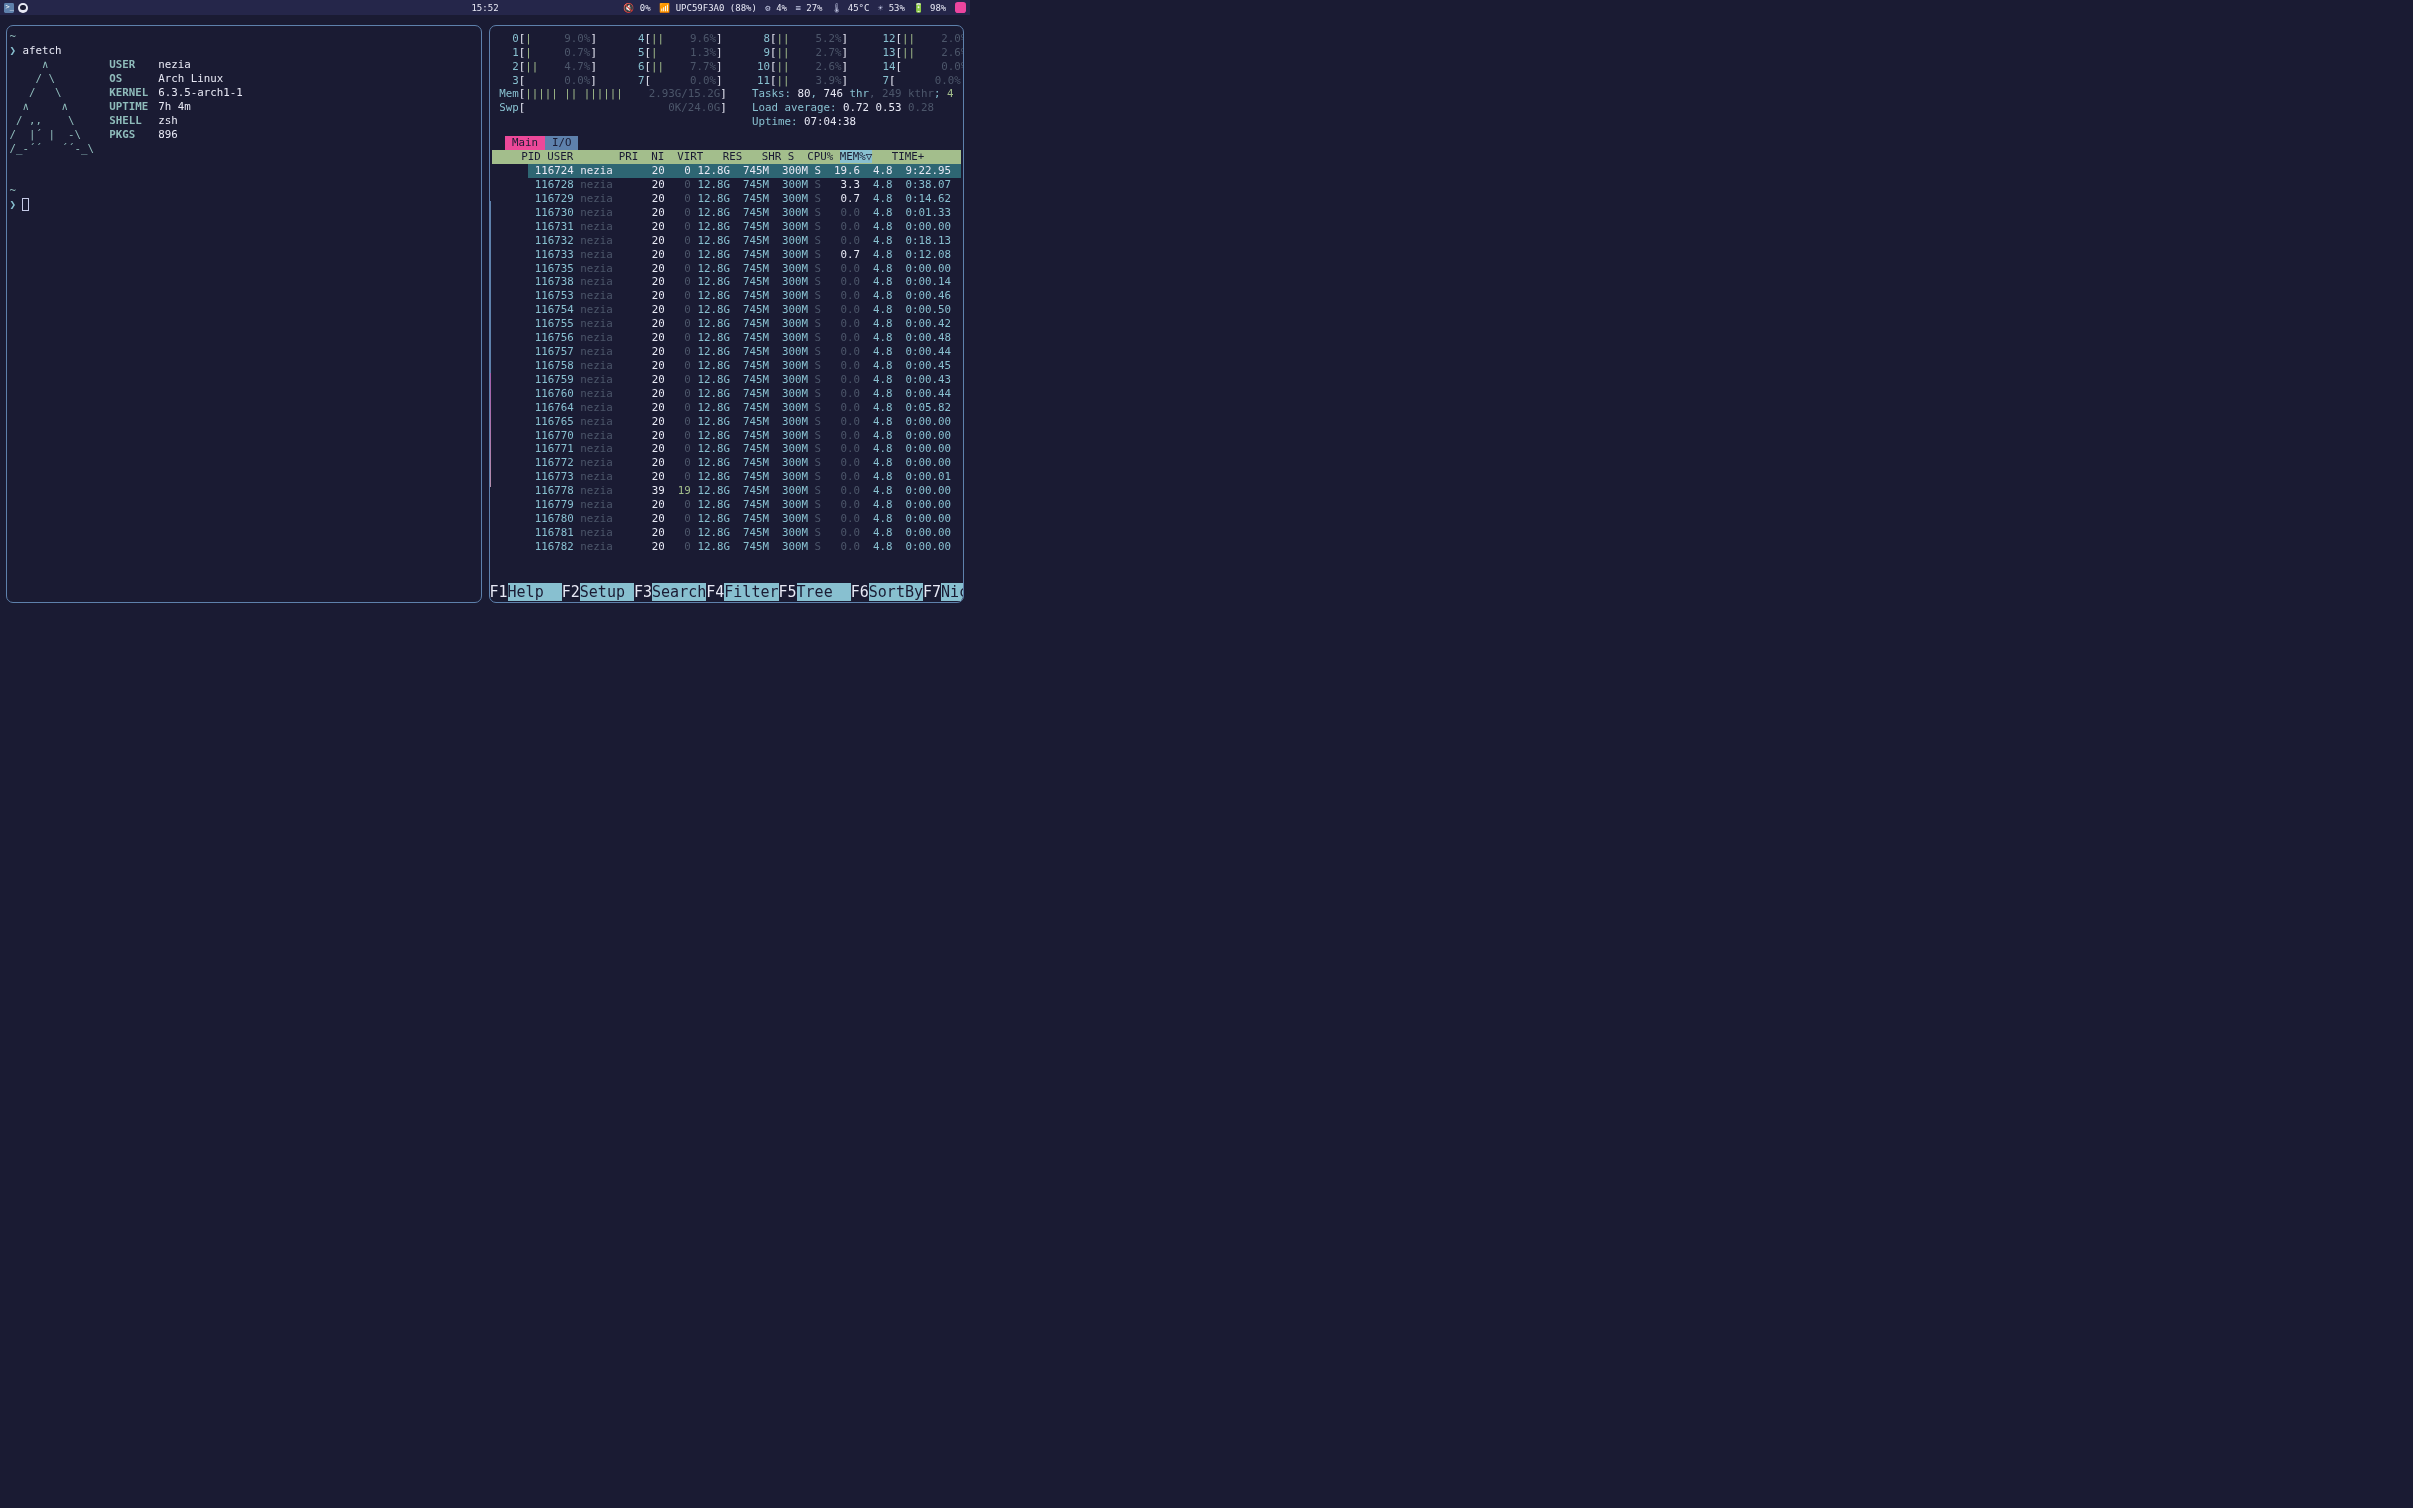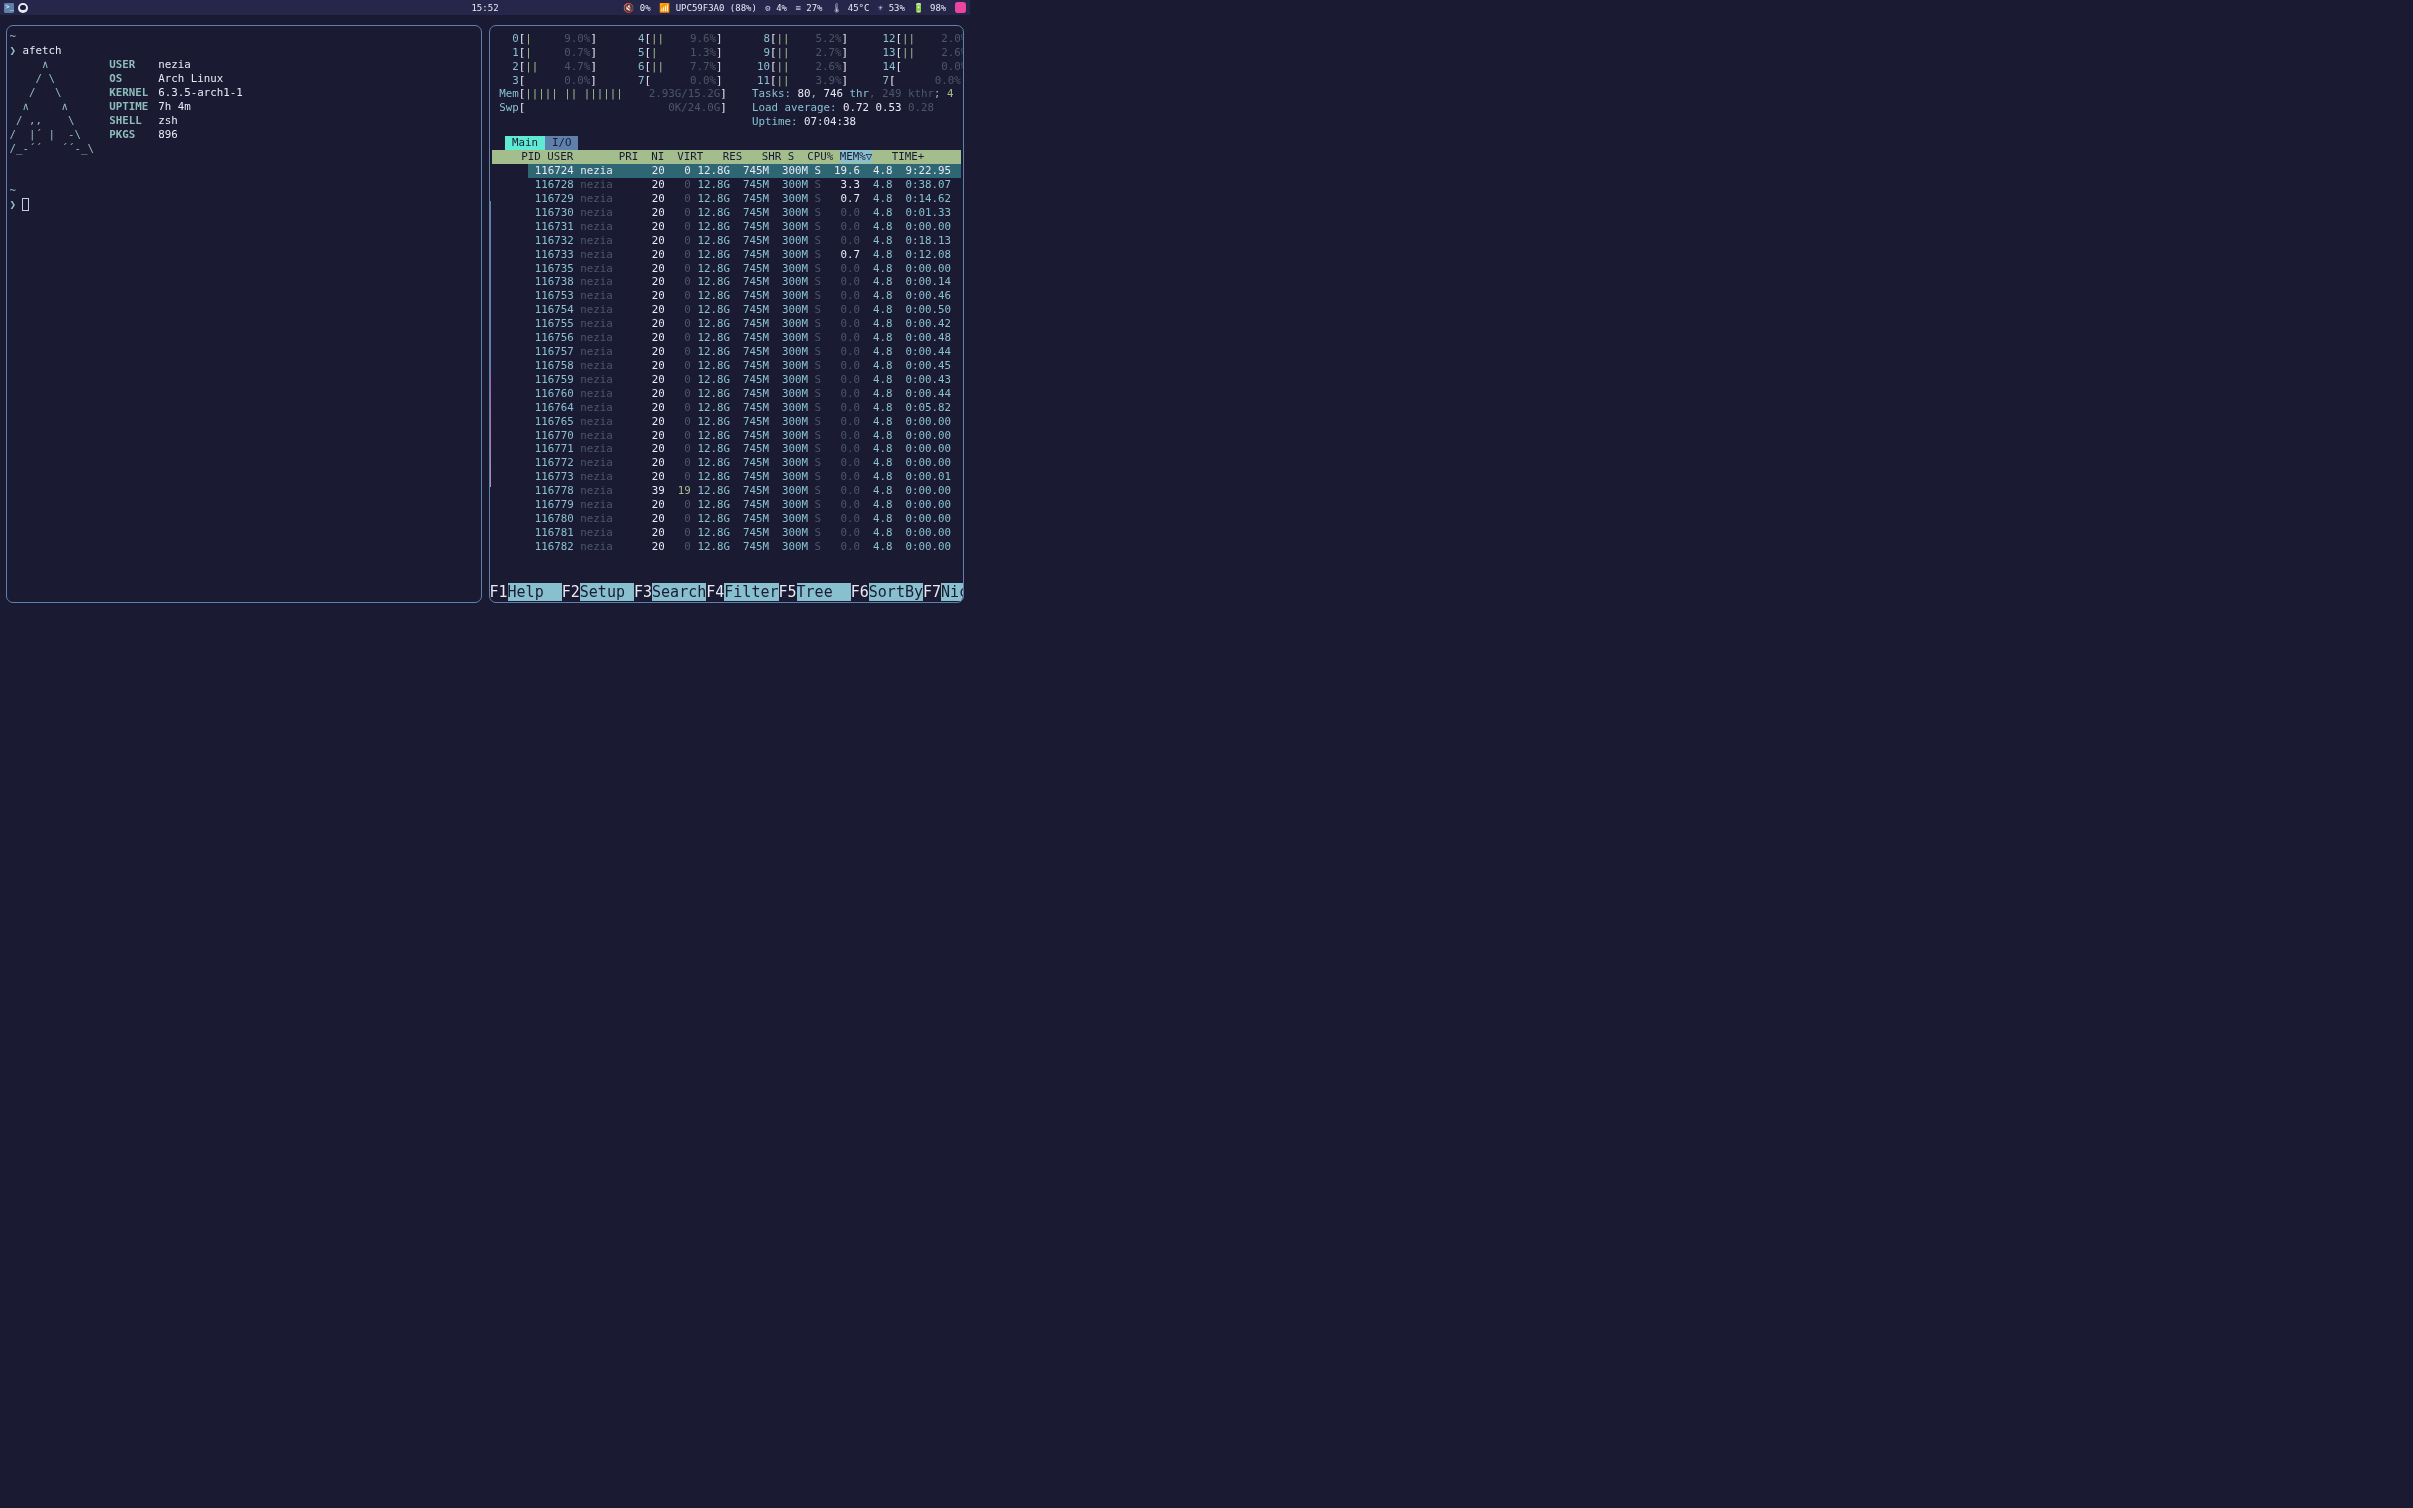--- a/index.html
+++ b/index.html
@@ -68,21 +68,21 @@
   .cy { color:#88c0d0; }
   .gr { color:#a3be8c; }
   .dk { color:#4c566a; }
   .wh { color:#e8e9f5; }
   .mem-line, .summary-line { white-space:pre; }
   .summary-block { display:flex; justify-content:space-between; }
   .summary-right { text-align:left; }
 
   .tabs { display:flex; margin-top:4.2px; margin-left:12.6px;}
   .tab { padding:0 7px; }
-  .tab.active { background:#5eead4; color:#1a1b33; }
+  .tab.active { background:#ec4899; color:#1a1b33; }
   .tab.inactive { background:#5e81ac; color:#1a1b33; }
 
   .proc-header {
     background:#a3be8c;
     color:#1a1b33;
     white-space:pre;
     padding-left:3px;
     font-weight:normal;
   }
   .sorted-col { background:#88c0d0; }

